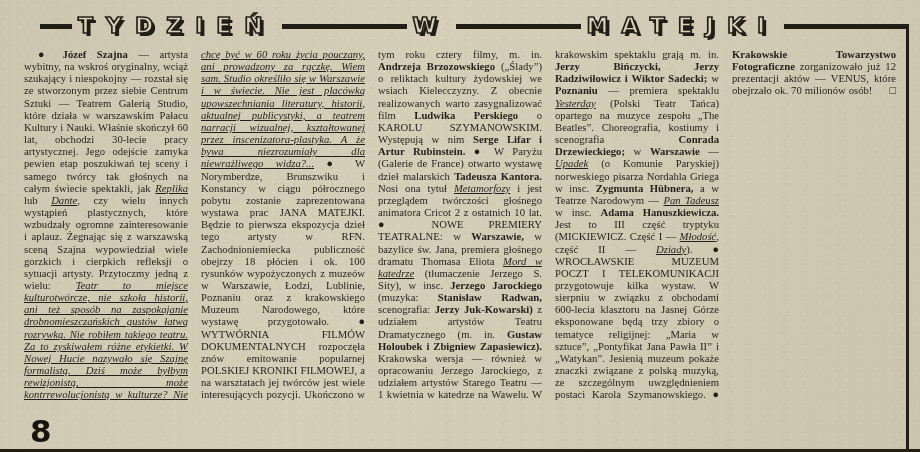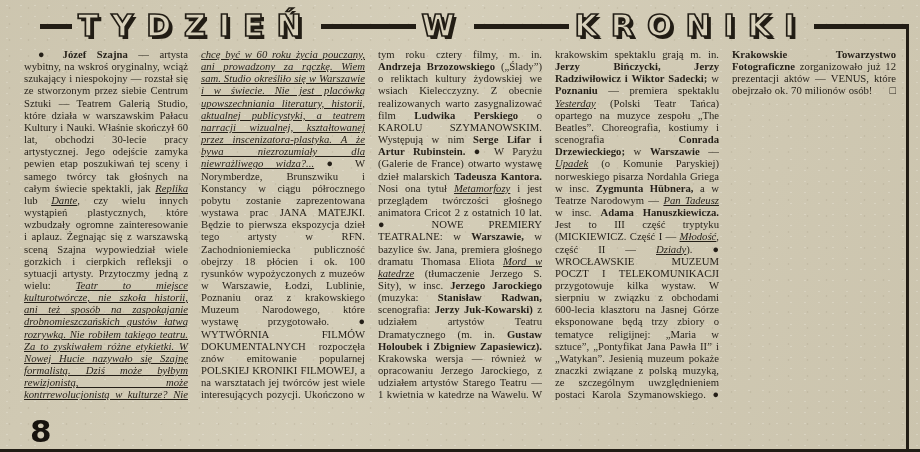--- a/index.html
+++ b/index.html
@@ -16,21 +16,21 @@
     font-family:"Liberation Serif", serif;
   }
   
   .header{
     position:absolute;top:5px;left:34px;right:11px;height:42px;
     display:flex;align-items:center;
   }
   .hword{
     font-family:"DejaVu Sans", sans-serif;
     font-weight:bold;
-    font-size:30px;line-height:1;
+    font-size:22px;line-height:1;
     letter-spacing:13px;
     white-space:nowrap;
     color:#d8d1bb;
     -webkit-text-stroke:1.7px #221d15;
     text-shadow:3px 3px 0 #221d15;
   }
   .hdash{height:5px;background:#221d15;margin:0 6px;}
   .hdash.lead{width:32px;flex:none;}
   .hdash.mid{flex:1;min-width:28px;}
   .hdash.tail{flex:1;min-width:28px;margin-right:0;}
@@ -63,21 +63,21 @@
 <body>
 
 <div class="page">
 
   <div class="header">
     <div class="hdash lead"></div>
     <div class="hword">TYDZIEŃ</div>
     <div class="hdash mid"></div>
     <div class="hword">W</div>
     <div class="hdash mid"></div>
-    <div class="hword">KRONIKI</div>
+    <div class="hword">MATEJKI</div>
     <div class="hdash tail"></div>
   </div>
 
   <div class="rule-right"></div>
   <div class="rule-bottom"></div>
 
   <div class="article" lang="pl"><span class="seg-b">● </span><span class="seg-b">Józef Szajna</span><span> — artysta wybitny, na wskroś oryginalny, wciąż szukający i niespokojny — rozstał się ze stworzonym przez siebie Centrum Sztuki — Teatrem Galerią Studio, które działa w warszawskim Pałacu Kultury i Nauki. Właśnie skończył 60 lat, obchodzi 30-lecie pracy artystycznej. Jego odejście zamyka pewien etap poszukiwań tej sceny i samego twórcy tak głośnych na całym świecie spektakli, jak </span><span class="seg-i">Replika</span><span> lub </span><span class="seg-i">Dante</span><span>, czy wielu innych wystąpień plastycznych, które wzbudzały ogromne zainteresowanie i aplauz. Żegnając się z warszawską sceną Szajna wypowiedział wiele gorzkich i cierpkich refleksji o sytuacji artysty. Przytoczmy jedną z wielu: </span><span class="seg-i">Teatr to miejsce kulturotwórcze, nie szkoła historii, ani też sposób na zaspokajanie drobnomieszczańskich gustów łatwą rozrywką. Nie robiłem takiego teatru. Za to zyskiwałem różne etykietki. W Nowej Hucie nazywało się Szajnę formalistą. Dziś może byłbym rewizjonistą, może kontrrewolucjonistą w kulturze? Nie chcę być w 60 roku życia pouczany, ani prowadzony za rączkę. Wiem sam. Studio określiło się w Warszawie i w świecie. Nie jest placówką upowszechniania literatury, historii, aktualnej publicystyki, a teatrem narracji wizualnej, kształtowanej przez inscenizatora-plastyka. A że bywa niezrozumiały dla niewrażliwego widza?...</span><span class="seg-b"> ● </span><span>W Norymberdze, Brunszwiku i Konstancy w ciągu półrocznego pobytu zostanie zaprezentowana wystawa prac JANA MATEJKI. Będzie to pierwsza ekspozycja dzieł tego artysty w RFN. Zachodnioniemiecka publiczność obejrzy 18 płócien i ok. 100 rysunków wypożyczonych z muzeów w Warszawie, Łodzi, Lublinie, Poznaniu oraz z krakowskiego Muzeum Narodowego, które wystawę przygotowało. </span><span class="seg-b">● </span><span>WYTWÓRNIA FILMÓW DOKUMENTALNYCH rozpoczęła znów emitowanie popularnej POLSKIEJ KRONIKI FILMOWEJ, a na warsztatach jej twórców jest wiele interesujących pozycji. Ukończono w tym roku cztery filmy, m. in. </span><span class="seg-b">Andrzeja Brzozowskiego</span><span> („Ślady”) o reliktach kultury żydowskiej we wsiach Kielecczyzny. Z obecnie realizowanych warto zasygnalizować film </span><span class="seg-b">Ludwika Perskiego</span><span> o KAROLU SZYMANOWSKIM. Występują w nim </span><span class="seg-b">Serge Lifar i Artur Rubinstein.</span><span> </span><span class="seg-b">● </span><span>W Paryżu (Galerie de France) otwarto wystawę dzieł malarskich </span><span class="seg-b">Tadeusza Kantora.</span><span> Nosi ona tytuł </span><span class="seg-i">Metamorfozy</span><span> i jest przeglądem twórczości głośnego animatora Cricot 2 z ostatnich 10 lat. </span><span class="seg-b">● </span><span>NOWE PREMIERY TEATRALNE: w </span><span class="seg-b">Warszawie,</span><span> w bazylice św. Jana, premiera głośnego dramatu Thomasa Eliota </span><span class="seg-i">Mord w katedrze</span><span> (tłumaczenie Jerzego S. Sity), w insc. </span><span class="seg-b">Jerzego Jarockiego</span><span> (muzyka: </span><span class="seg-b">Stanisław Radwan,</span><span> scenografia: </span><span class="seg-b">Jerzy Juk-Kowarski)</span><span> z udziałem artystów Teatru Dramatycznego (m. in. </span><span class="seg-b">Gustaw Holoubek i Zbigniew Zapasiewicz).</span><span> Krakowska wersja — również w opracowaniu Jerzego Jarockiego, z udziałem artystów Starego Teatru — 1 kwietnia w katedrze na Wawelu. W krakowskim spektaklu grają m. in. </span><span class="seg-b">Jerzy Bińczycki, Jerzy Radziwiłowicz i Wiktor Sadecki;</span><span> w </span><span class="seg-b">Poznaniu</span><span> — premiera spektaklu </span><span class="seg-i">Yesterday</span><span> (Polski Teatr Tańca) opartego na muzyce zespołu „The Beatles”. Choreografia, kostiumy i scenografia </span><span class="seg-b">Conrada Drzewieckiego;</span><span> w </span><span class="seg-b">Warszawie</span><span> — </span><span class="seg-i">Upadek</span><span> (o Komunie Paryskiej) norweskiego pisarza Nordahla Griega w insc. </span><span class="seg-b">Zygmunta Hübnera,</span><span> a w Teatrze Narodowym — </span><span class="seg-i">Pan Tadeusz</span><span> w insc. </span><span class="seg-b">Adama Hanuszkiewicza.</span><span> Jest to III część tryptyku (MICKIEWICZ. Część I — </span><span class="seg-i">Młodość</span><span>, część II — </span><span class="seg-i">Dziady</span><span>). </span><span class="seg-b">● </span><span>WROCŁAWSKIE MUZEUM POCZT I TELEKOMUNIKACJI przygotowuje kilka wystaw. W sierpniu w związku z obchodami 600-lecia klasztoru na Jasnej Górze eksponowane będą trzy zbiory o tematyce religijnej: „Maria w sztuce”, „Pontyfikat Jana Pawła II” i „Watykan”. Jesienią muzeum pokaże znaczki związane z polską muzyką, ze szczególnym uwzględnieniem postaci Karola Szymanowskiego. </span><span class="seg-b">● </span><span class="seg-b">Krakowskie Towarzystwo Fotograficzne</span><span> zorganizowało już 12 prezentacji aktów — VENUS, które obejrzało ok. 70 milionów osób! </span><span class="seg-end">□</span></div>
 
   <div class="page-number">8</div>
 

